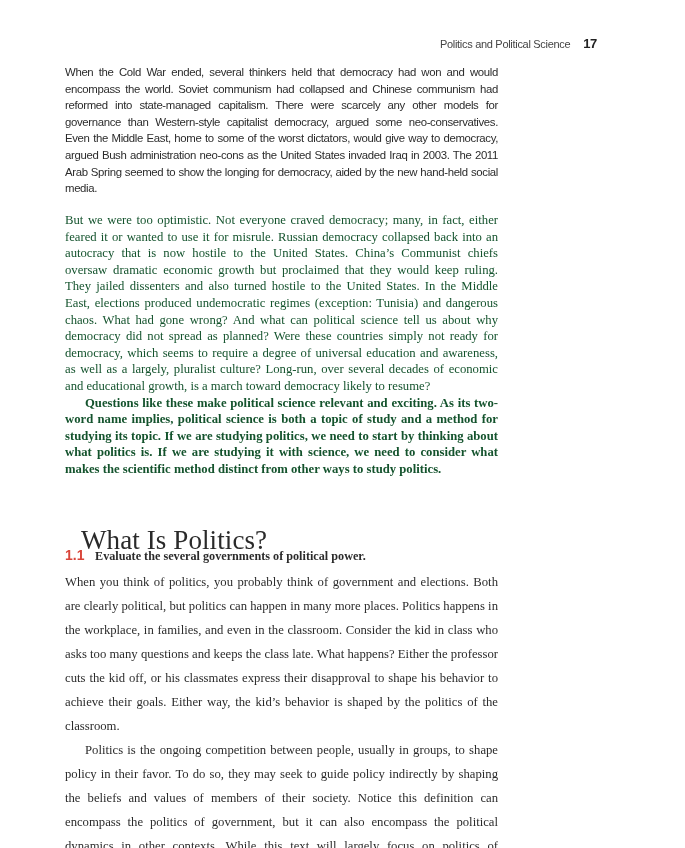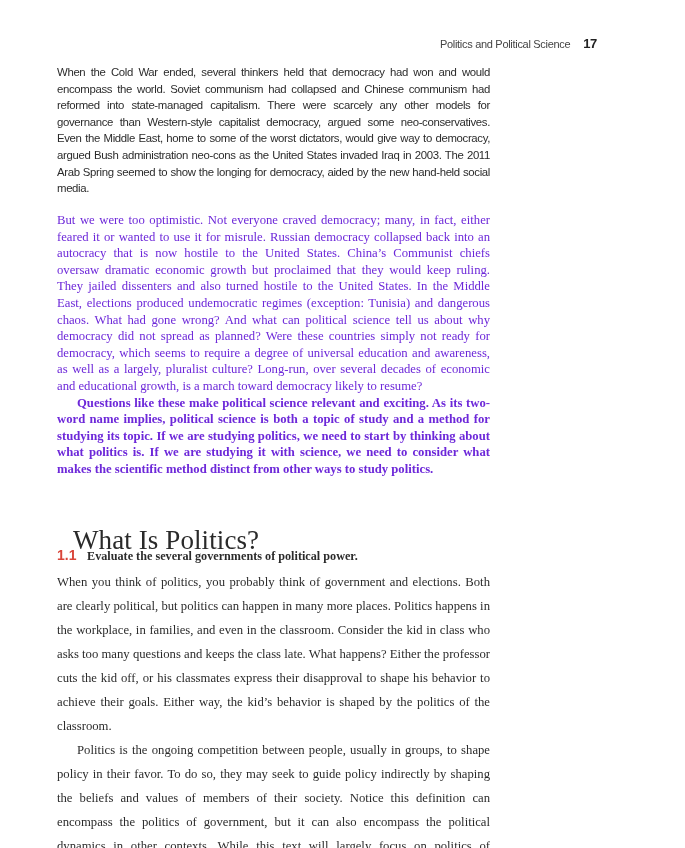--- a/index.html
+++ b/index.html
@@ -26,42 +26,42 @@
       margin-top: 8px;
     }
     .running-head .title { margin-right: 10px; }
     .running-head .page-num {
       font-weight: bold;
       font-size: 13px;
       color: #222;
     }
     .col {
       position: absolute;
-      left: 57px;
+      left: 65px;
       width: 433px;
     }
     p {
       margin: 0;
       text-align: justify;
       hyphens: auto;
     }
     .sans-para {
       top: 64px;
       font-family: "Liberation Sans", sans-serif;
       font-size: 11.4px;
       line-height: 16.6px;
       letter-spacing: -0.35px;
       color: #2b2b2b;
     }
     .serif-block {
       top: 212px;
       font-family: "Liberation Serif", serif;
       font-size: 12.7px;
       line-height: 16.6px;
-      color: #6d28d9;
+      color: #14532d;
     }
     .serif-block p.indent { text-indent: 20px; font-weight: bold; }
     .heading {
       top: 509px;
       font-family: "Liberation Serif", serif;
       font-size: 27px;
       font-weight: normal;
       color: #2a2a2a;
       margin: 16px;
       letter-spacing: 0.1px;

